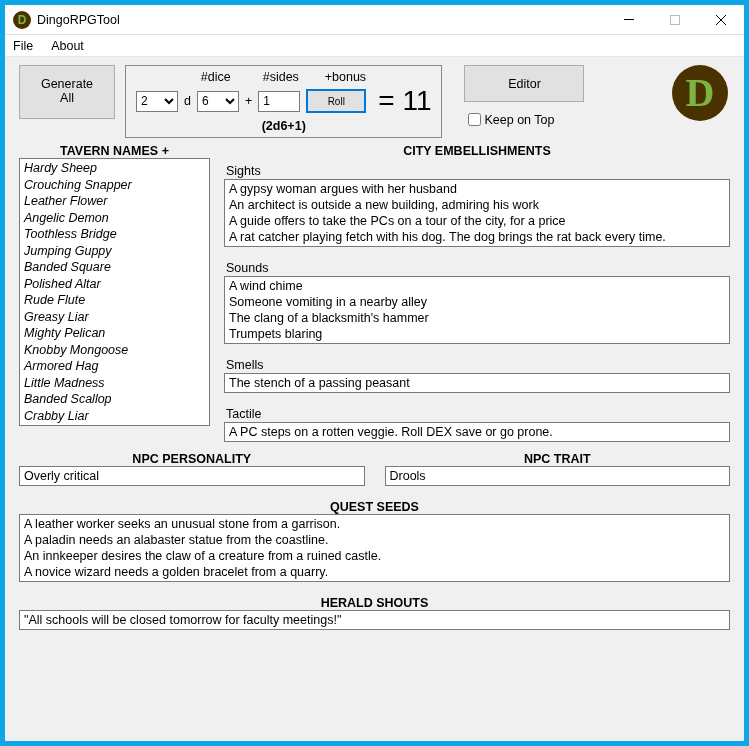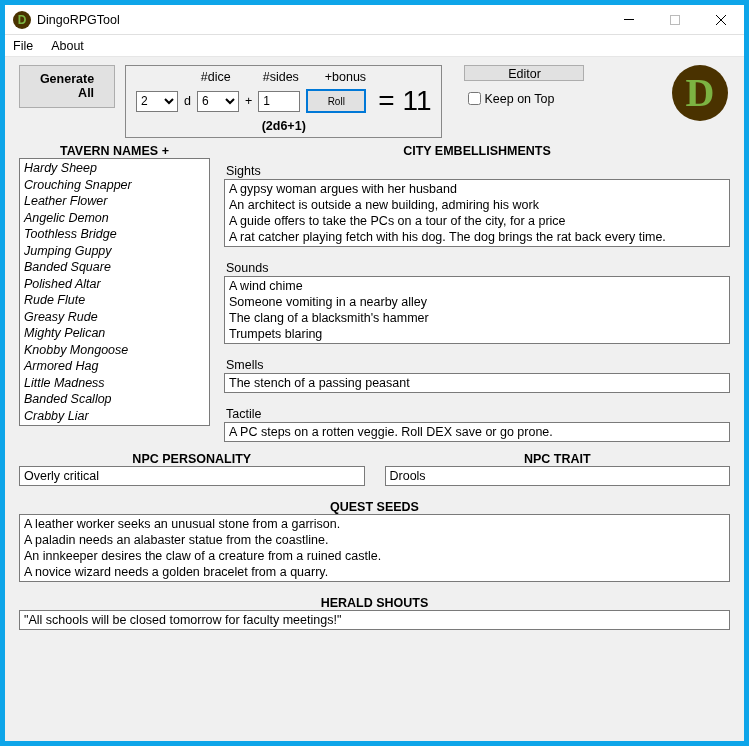--- a/index.html
+++ b/index.html
@@ -8,31 +8,31 @@
   .titlebar { height: 30px; background: #fff; display: flex; align-items: center; border-bottom: 1px solid #e0e0e0; }
   .titlebar .icon { width: 18px; height: 18px; margin: 0 6px 0 8px; border-radius: 50%; background: #4a3200; position: relative; }
   .titlebar .icon::after { content: "D"; color: #7cb342; font-weight: bold; position: absolute; left: 50%; top: 50%; transform: translate(-50%,-52%); font-size: 12px; }
   .titlebar .title { flex: 1; color: #000; font-size: 12.5px; }
   .winbtns { display: flex; height: 100%; }
   .winbtn { width: 46px; display: flex; align-items: center; justify-content: center; color: #000; }
   .winbtn.dim { color: #aaa; }
   .menubar { height: 22px; background: #fff; display: flex; align-items: center; padding: 0 8px; gap: 18px; border-bottom: 1px solid #e6e6e6; }
   .content { flex: 1; padding: 8px 14px 12px 14px; overflow: hidden; }
   .toprow { display: flex; align-items: flex-start; gap: 10px; }
-  .btn-gen { width: 96px; height: 43px; background: #e1e1e1; border: 1px solid #adadad; display: flex; align-items: center; justify-content: center; text-align: right; font-weight: bold; line-height: 1.1; }
+  .btn-gen { width: 96px; height: 54px; background: #e1e1e1; border: 1px solid #adadad; display: flex; align-items: center; justify-content: center; text-align: center; font-weight: normal; line-height: 1.1; }
   .dicebox { border: 1px solid #888; padding: 4px 10px 4px 10px; display: flex; flex-direction: column; align-items: center; }
   .dicerow { display: flex; align-items: center; gap: 6px; }
   .sel, .num { height: 21px; border: 1px solid #7a7a7a; background: #fff; font-size: 12px; }
   .sel { width: 42px; }
   .num { width: 42px; padding: 0 4px; }
   .rollbtn { height: 24px; width: 60px; background: #e1e1e1; border: 2px solid #0078d7; font-size: 10px; }
   .eq { font-size: 28px; margin-left: 6px; }
   .dform { text-align: center; font-weight: bold; margin-top: 2px; }
   .rightctl { display: flex; flex-direction: column; align-items: flex-start; gap: 8px; margin-left: 12px; }
-  .editorbtn { width: 120px; height: 16px; background: #e1e1e1; border: 1px solid #adadad; }
+  .editorbtn { width: 120px; height: 37px; background: #e1e1e1; border: 1px solid #adadad; }
   .chk { display: flex; align-items: center; }
   .logo { width: 56px; height: 56px; border-radius: 50%; background: #4a3200; display: flex; align-items: center; justify-content: center; margin-left: auto; margin-right: 2px; }
   .logo span { color: #7cb342; font-weight: 900; font-size: 40px; font-family: Georgia, serif; line-height: 1; }
   .midrow { display: flex; gap: 14px; margin-top: 6px; }
   .tavcol { width: 191px; }
   .h { font-weight: bold; text-align: center; }
   .listbox { border: 1px solid #7a7a7a; background: #fff; height: 268px; overflow: hidden; padding: 1px 4px; line-height: 16.5px; font-style: italic; }
   .listbox div { white-space: nowrap; }
   .embcol { flex: 1; }
   .seclabel { margin: 6px 0 1px 2px; }
@@ -122,21 +122,21 @@
         <div class="listbox" id="tavern-list">
             <div>Hardy Sheep</div>
             <div>Crouching Snapper</div>
             <div>Leather Flower</div>
             <div>Angelic Demon</div>
             <div>Toothless Bridge</div>
             <div>Jumping Guppy</div>
             <div>Banded Square</div>
             <div>Polished Altar</div>
             <div>Rude Flute</div>
-            <div>Greasy Rude</div>
+            <div>Greasy Liar</div>
             <div>Mighty Pelican</div>
             <div>Knobby Mongoose</div>
             <div>Armored Hag</div>
             <div>Little Madness</div>
             <div>Banded Scallop</div>
             <div>Crabby Liar</div>
             <div>Wretched Rose</div>
             <div>Green Plate</div>
             <div>Feeble Maggot</div>
           </div>

